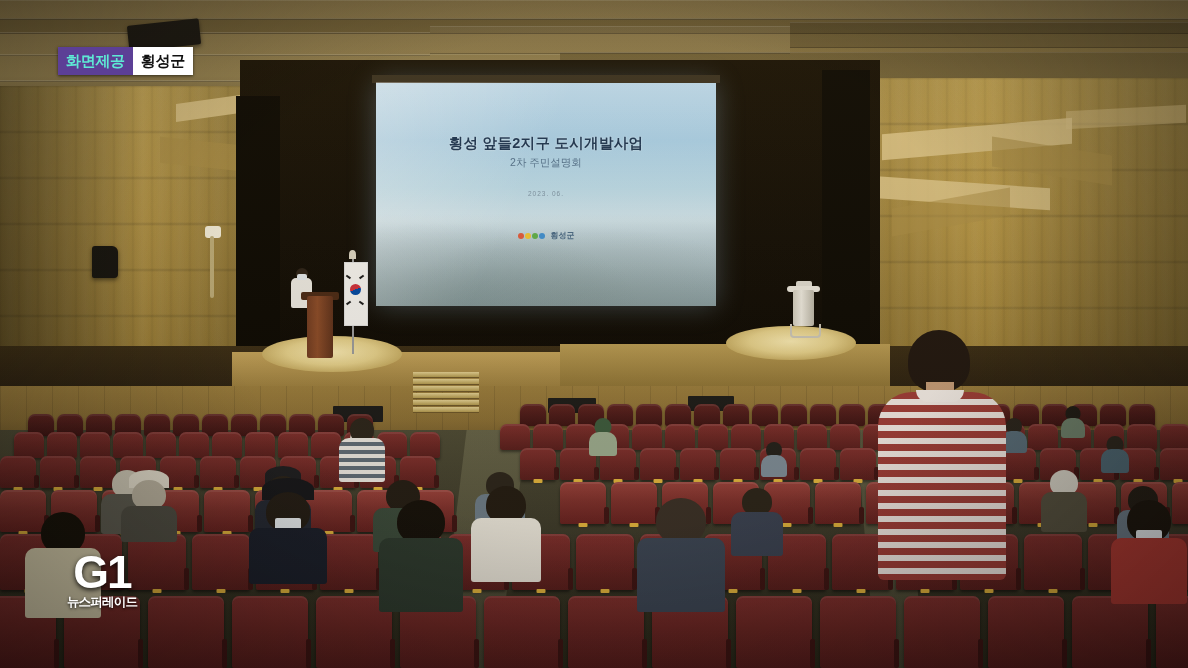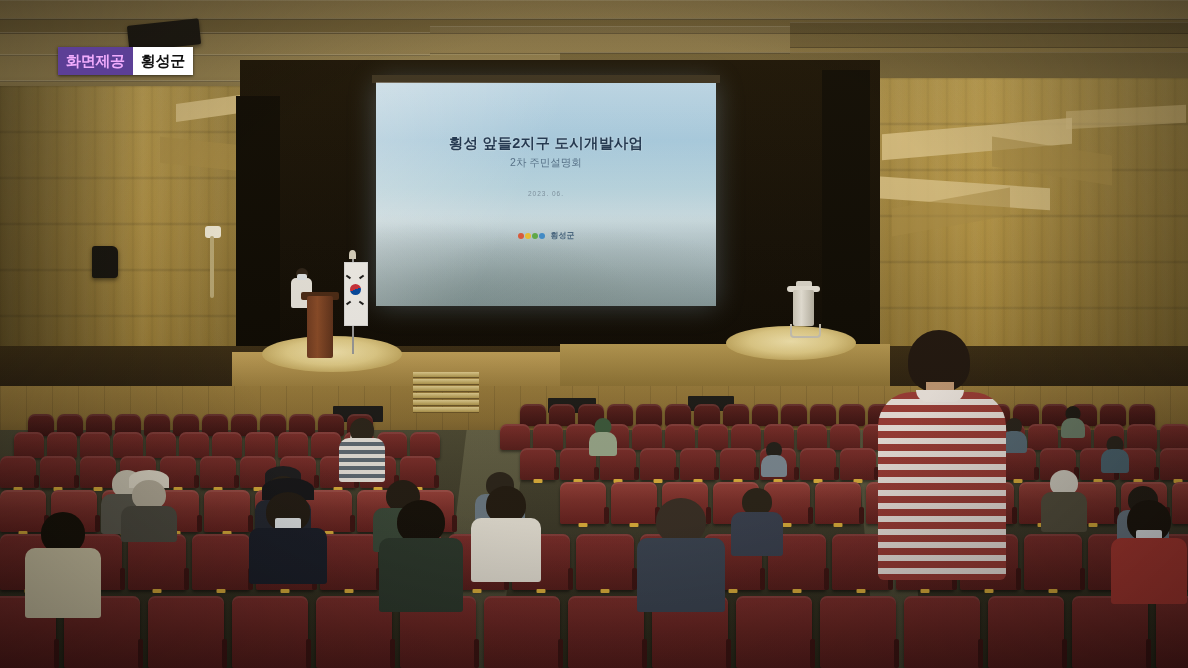--- a/index.html
+++ b/index.html
@@ -199,21 +199,21 @@
 
   
   #vignette{left:0;top:0;width:1188px;height:668px;pointer-events:none;
     background:radial-gradient(ellipse at 50% 42%, rgba(0,0,0,0) 45%, rgba(0,0,0,.40) 100%);}
   #warm{left:0;top:0;width:1188px;height:668px;pointer-events:none;
     background:linear-gradient(180deg,rgba(255,210,120,.05),rgba(0,0,0,.12));}
 
   
   #srcBadge{position:absolute;left:58px;top:47px;display:flex;height:28px;
     box-shadow:0 1px 3px rgba(0,0,0,.6);}
-  #srcBadge .a{background:#5c3f96;color:#f0abfc;font-weight:bold;font-size:15px;
+  #srcBadge .a{background:#5c3f96;color:#5eead4;font-weight:bold;font-size:15px;
     display:flex;align-items:center;padding:0 8px;letter-spacing:-.3px;}
   #srcBadge .b{background:#fff;color:#111;font-weight:bold;font-size:15px;
     display:flex;align-items:center;padding:0 8px;letter-spacing:-.3px;}
 
   #lower{position:absolute;left:0;top:540px;width:1188px;height:98px;}
   #logoBlock{position:absolute;left:47px;top:8px;width:110px;height:84px;
     text-align:center;}
   #logoG1{font-size:46px;font-weight:bold;color:#ffffff;line-height:48px;
     letter-spacing:-2px;text-shadow:0 2px 5px rgba(0,0,0,.85);}
   #logoSub{font-size:12.5px;font-weight:bold;color:#ffffff;letter-spacing:-.8px;
@@ -835,15 +835,19 @@
 
   <div class="layer" id="warm"></div>
   <div class="layer" id="vignette"></div>
 
   <div id="srcBadge">
     <div class="a">화면제공</div>
     <div class="b">횡성군</div>
   </div>
 
   <div id="lower">
+    <div id="logoBlock">
+      <div id="logoG1">G1</div>
+      <div id="logoSub">뉴스퍼레이드</div>
+    </div>
   </div>
 
 </div>
 
 </body></html>

